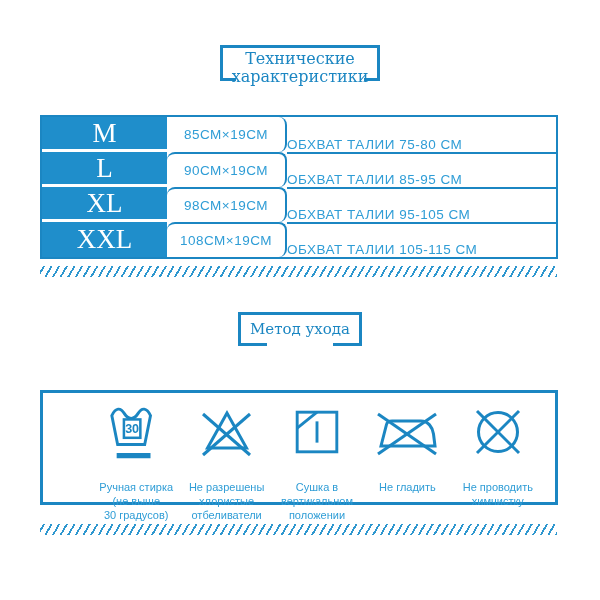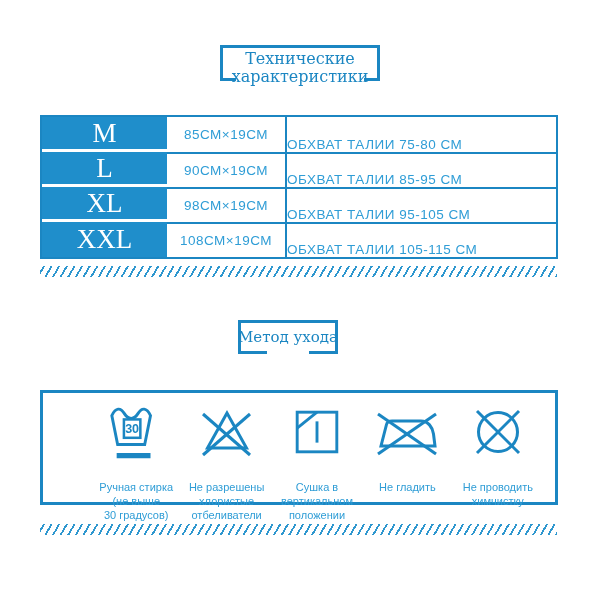--- a/index.html
+++ b/index.html
@@ -11,35 +11,35 @@
   *{box-sizing:border-box;margin:0;padding:0;}
   body{background:#fff;font-family:"Liberation Sans",sans-serif;}
   .canvas{position:relative;width:600px;height:600px;background:#ffffff;overflow:hidden;}
 
   
   .title-box{position:absolute;border:3px solid var(--blue);border-bottom:none;}
   .title-box::before,.title-box::after{content:"";position:absolute;bottom:0;height:3px;background:var(--blue);}
   .box1{left:220px;top:45px;width:160px;height:36px;}
   .box1::before{left:0;width:13px;}
   .box1::after{right:0;width:13px;}
-  .box2{left:238px;top:320px;width:100px;height:34px;}
+  .box2{left:238px;top:312px;width:124px;height:34px;}
   .box2::before{left:0;width:26px;}
   .box2::after{right:0;width:26px;}
   .title-text{position:absolute;left:50%;transform:translateX(-50%);white-space:pre-line;
     text-align:center;font-family:"DejaVu Serif",serif;font-weight:normal;color:var(--blue);}
   .box1 .title-text{top:2px;font-size:16px;line-height:18px;width:180px;}
   .box2 .title-text{top:5px;font-size:15px;line-height:18px;width:120px;}
 
   
   .spec-table{position:absolute;left:40px;top:115px;width:518px;border:2px solid var(--blue);}
   .trow{display:flex;height:35px;}
   .c1{width:125px;background:var(--blue-fill);color:#fff;display:flex;align-items:center;justify-content:center;
       font-family:"Liberation Serif",serif;font-size:27px;line-height:1;}
   .trow:not(:last-child) .c1{border-bottom:3px solid #fff;}
-  .c2{width:120px;display:flex;align-items:center;justify-content:center;border-right:2px solid var(--blue);}
+  .c2{width:120px;display:flex;align-items:center;justify-content:center;border-right:2px solid var(--blue);border-radius:8px;}
   .c3{flex:1;display:flex;align-items:flex-end;}
   .trow + .trow .c2,.trow + .trow .c3{border-top:2px solid var(--blue);}
   .cell-text{font-size:13.5px;letter-spacing:.5px;color:var(--blue-text);}
 
   
   .hatch{position:absolute;left:40px;width:517px;height:11px;
     background:repeating-linear-gradient(-60deg,var(--hatch) 0px,var(--hatch) 1.8px,transparent 1.8px,transparent 6.6px);}
   .hatch1{top:266px;}
   .hatch2{top:524px;}
 

